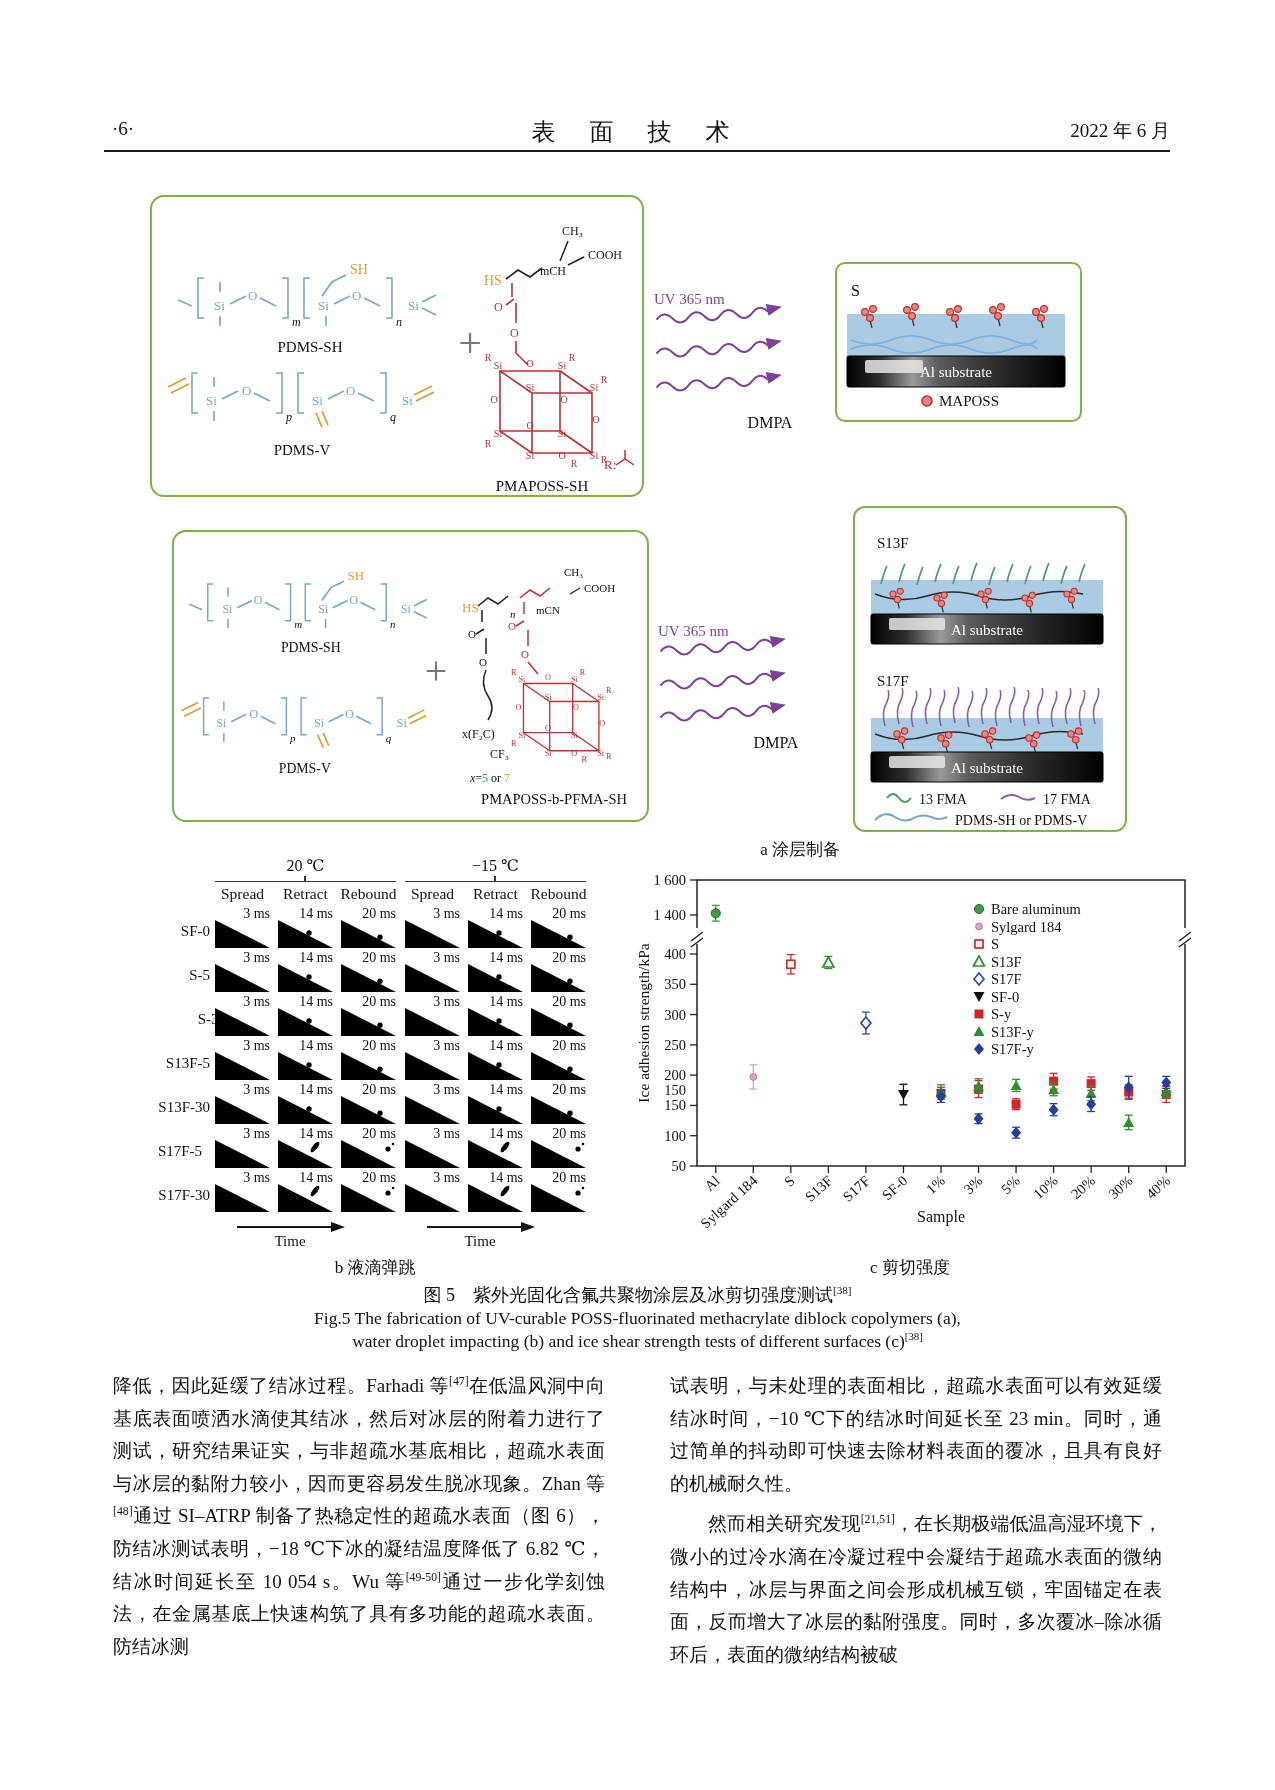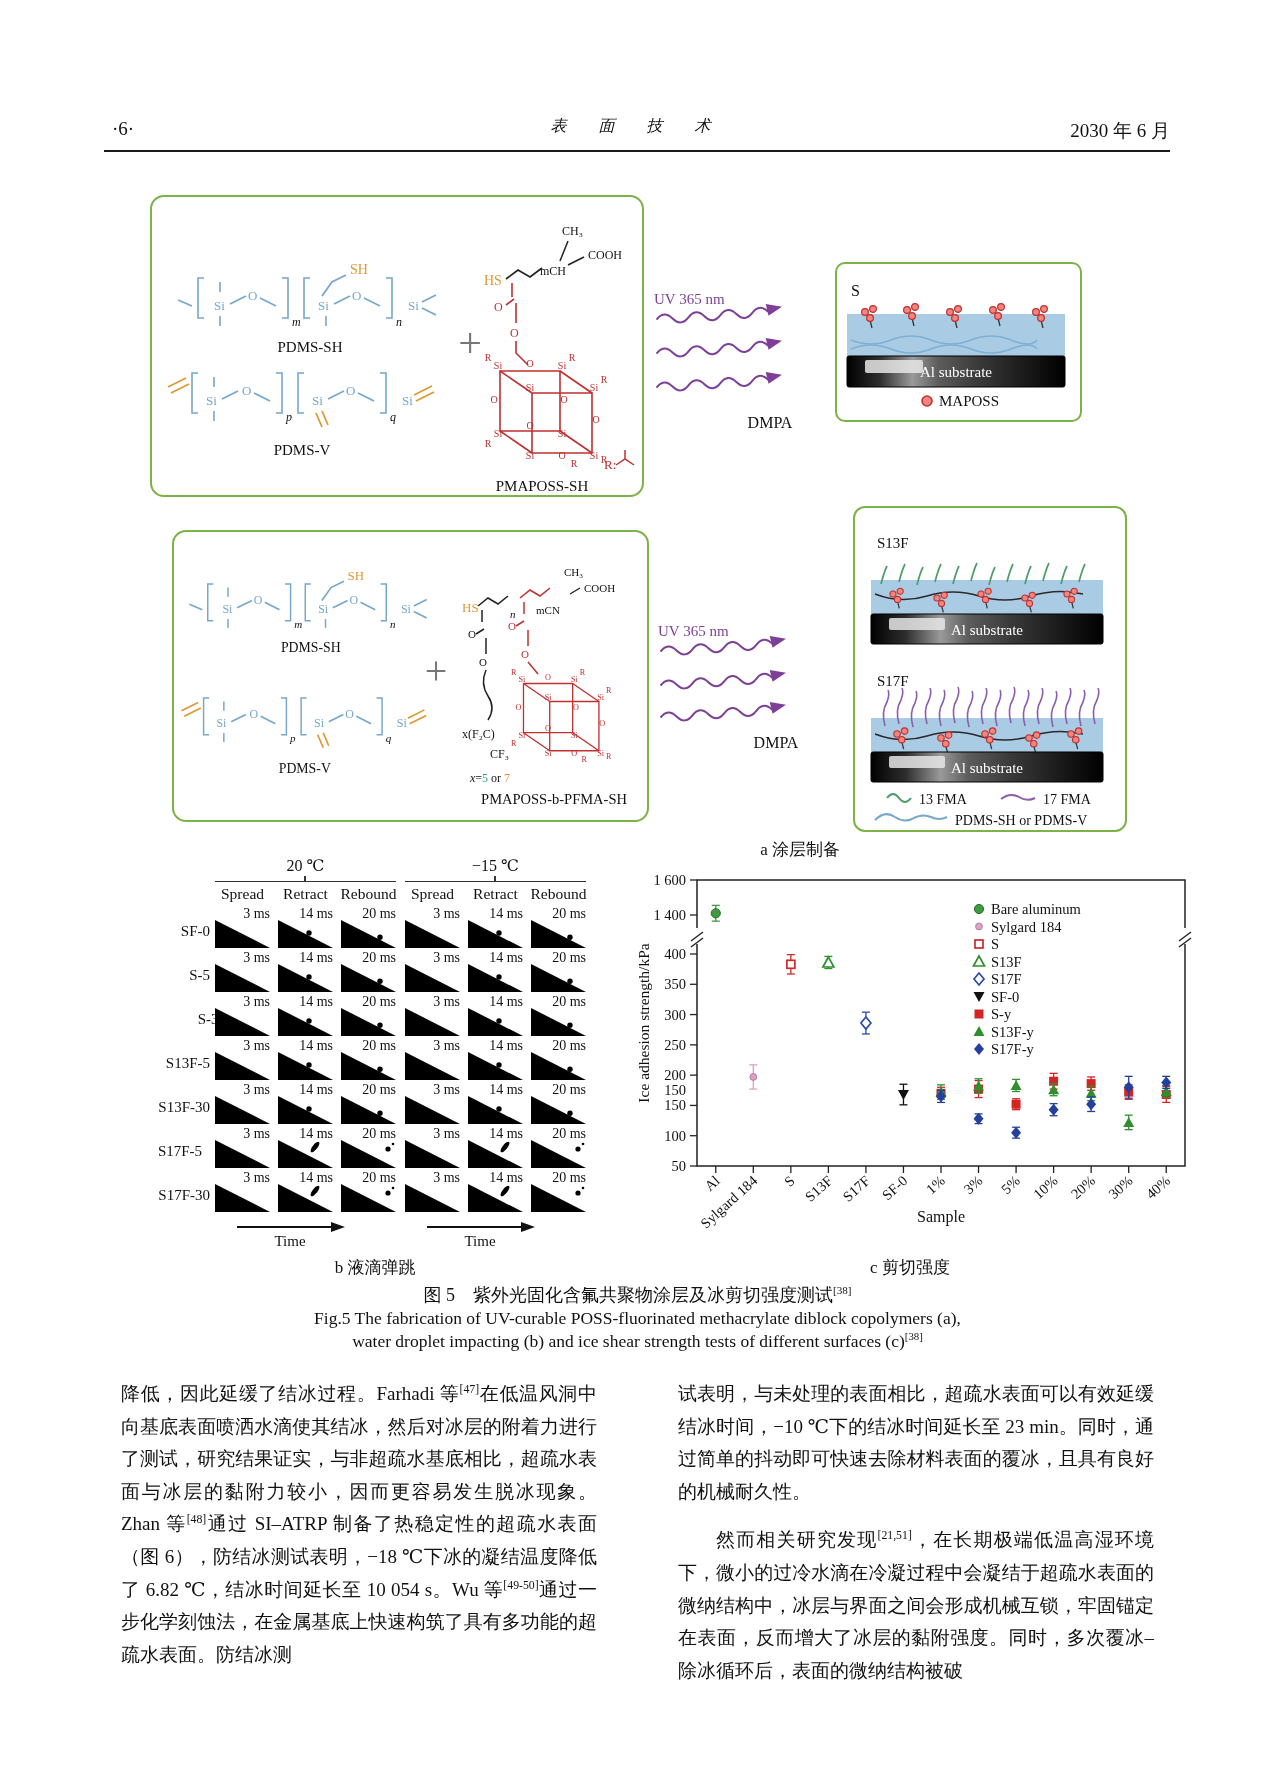--- a/index.html
+++ b/index.html
@@ -2,33 +2,33 @@
 <html lang="zh"><head>
 <meta charset="utf-8">
 <style>
   html,body{margin:0;padding:0;background:#9a9a9a;}
   .page{position:relative;width:1275px;height:1790px;background:#ffffff;margin:0 auto;
         font-family:"Liberation Serif","DejaVu Serif",serif;color:#111;overflow:hidden;}
   .abs{position:absolute;}
   svg text{font-family:"Liberation Serif","DejaVu Serif",serif;}
   sup{font-size:0.62em;line-height:0;}
   .bodycol{font-size:19px;line-height:32.6px;text-align:justify;}
-  .bodycol p{margin:16px;}
+  .bodycol p{margin:8px;}
   .indent{text-indent:2em;}
   .capline{text-align:center;width:100%;}
   .greenbox{border:2.5px solid #7db249;border-radius:14px;background:#fff;}
 </style>
 </head>
 <body>
 
 <div class="page">
 
   <div class="abs" style="left:112px;top:118px;font-size:19px;">·6·</div>
-  <div class="abs" style="left:50%;top:116px;transform:translateX(-50%);font-size:16px;letter-spacing:14px;white-space:nowrap;font-style:italic;">表 面 技 术</div>
-  <div class="abs" style="left:1010px;top:118px;width:160px;text-align:right;font-size:19px;">2030 年 6 月</div>
+  <div class="abs" style="left:50%;top:116px;transform:translateX(-50%);font-size:24px;letter-spacing:14px;white-space:nowrap;">表 面 技 术</div>
+  <div class="abs" style="left:1010px;top:118px;width:160px;text-align:right;font-size:19px;">2022 年 6 月</div>
   <div class="abs" style="left:104px;top:150px;width:1066px;height:2px;background:#1a1a1a;"></div>
 
   <div class="abs greenbox" style="left:150px;top:195px;width:490px;height:298px;">
   <svg width="490" height="298" viewBox="0 0 490 298">
     <defs>
       <linearGradient id="alg" x1="0" y1="0" x2="1" y2="0">
         <stop offset="0" stop-color="#000"></stop>
             <stop offset="0.15" stop-color="#2e2e2e"></stop>
         <stop offset="0.3" stop-color="#9a9a9a"></stop>
             <stop offset="0.42" stop-color="#5c5c5c"></stop>

